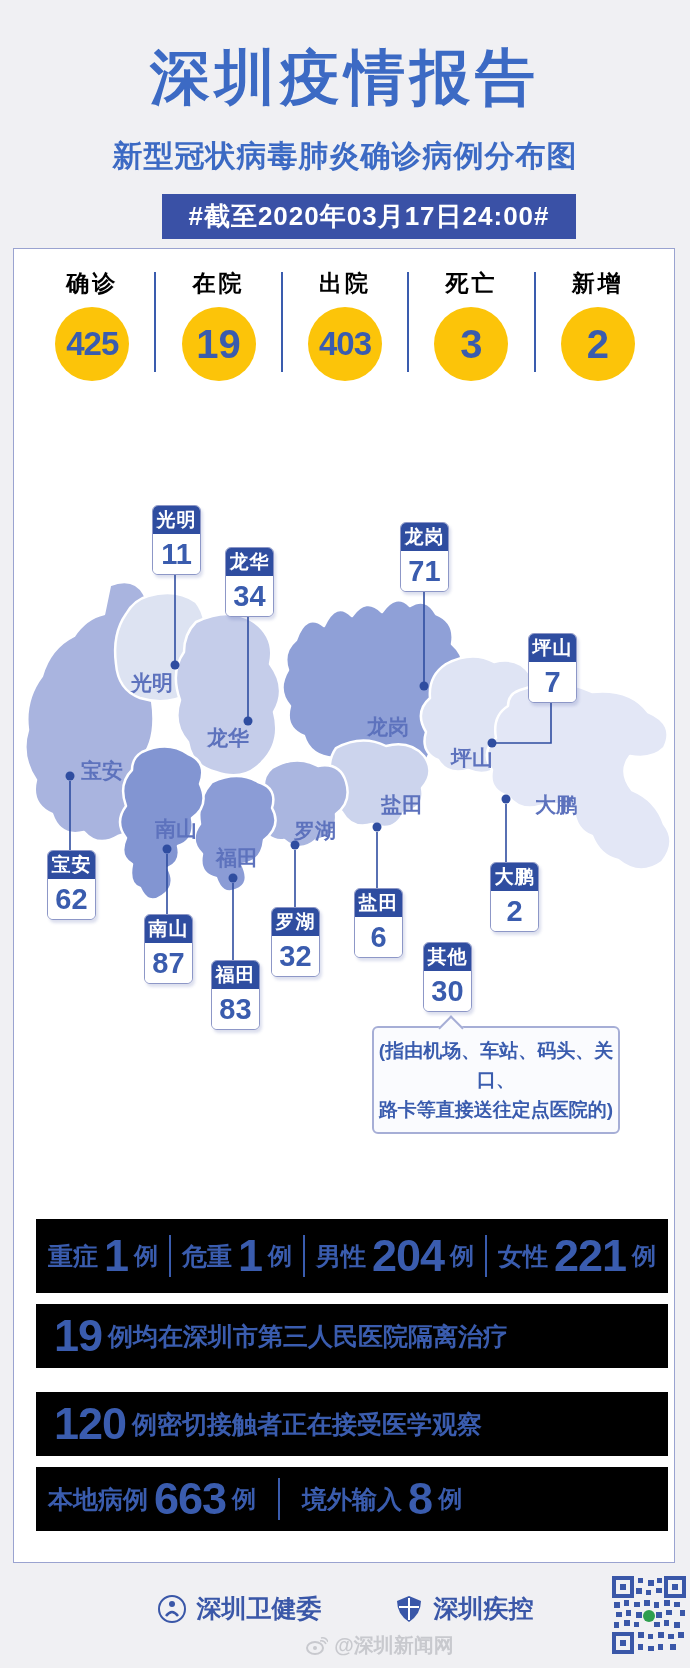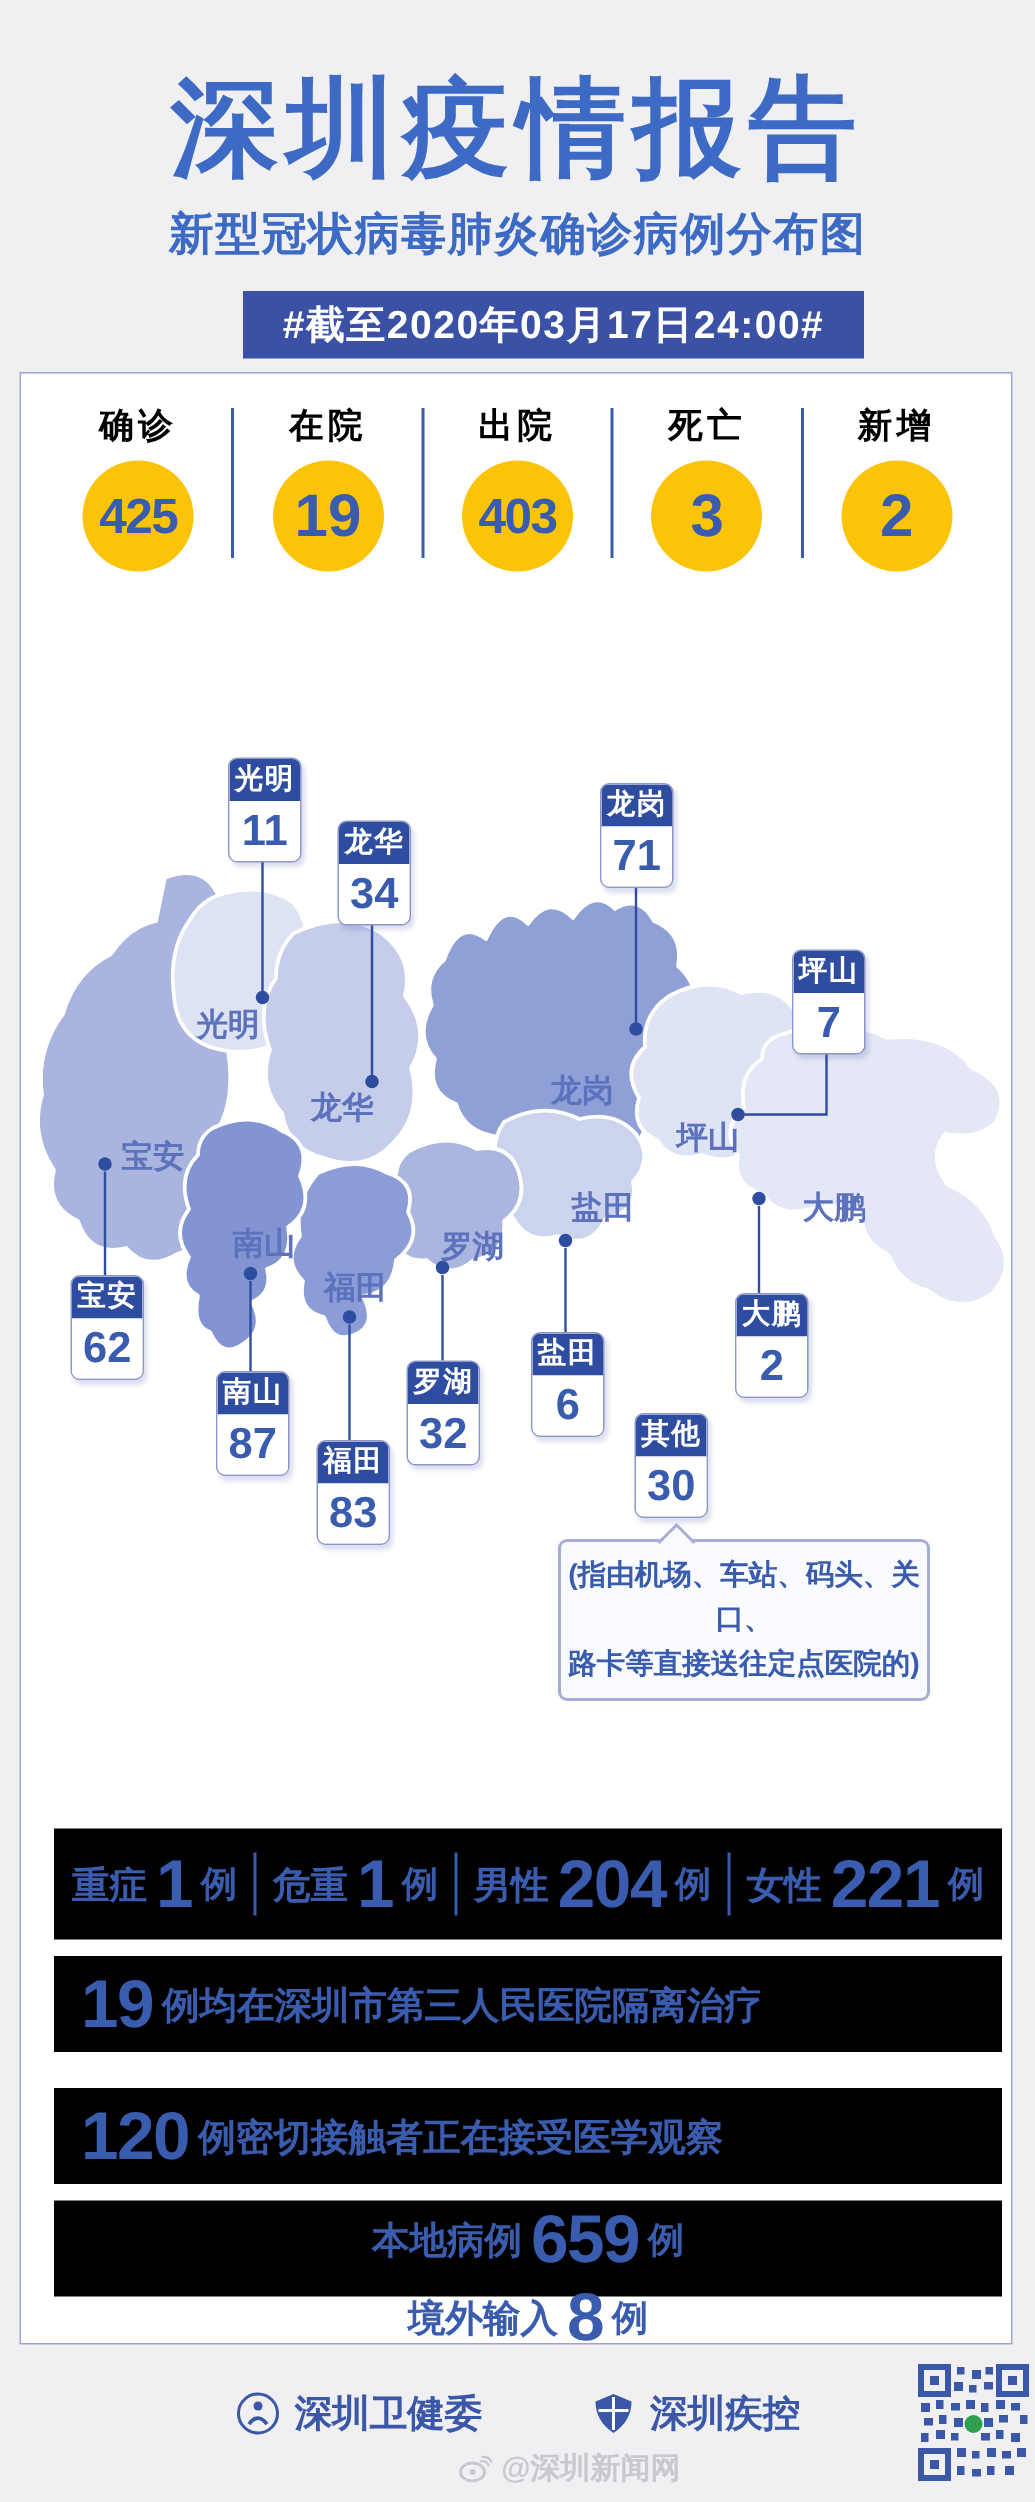--- a/index.html
+++ b/index.html
@@ -1,20 +1,20 @@
 <!DOCTYPE html>
 <html><head>
 <meta charset="utf-8">
 <style>
   html,body{margin:0;padding:0;background:#e8e8ea;}
   .page{position:relative;width:690px;height:1668px;background:#f0f0f3;overflow:hidden;
         font-family:"Liberation Sans",sans-serif;}
   
   .title{position:absolute;left:0;top:38px;width:690px;text-align:center;
-         font-size:72px;font-weight:900;color:#3c6ac4;letter-spacing:5px;}
+         font-size:60px;font-weight:900;color:#3c6ac4;letter-spacing:5px;}
   .subtitle{position:absolute;left:0;top:136px;width:690px;text-align:center;
          font-size:30px;font-weight:800;color:#3c6ac4;letter-spacing:1px;}
   .banner{position:absolute;left:0;top:194px;width:690px;display:flex;justify-content:center;padding-left:24px;}
   .banner-inner{background:#3a51a6;color:#ffffff;font-size:26px;font-weight:700;
          padding:5px 26px;letter-spacing:1px;}
   
   .panel{position:absolute;left:13px;top:248px;width:662px;height:1315px;
          background:#ffffff;border:1px solid #9aa3d0;box-sizing:border-box;}
   
   .stats{position:absolute;left:30px;top:268px;width:630px;display:flex;align-items:stretch;}
@@ -249,24 +249,24 @@
   <div class="ybar" style="top:1304px;height:64px;">
     <span class="big">19</span>
     <span class="lbl">例均在深圳市第三人民医院隔离治疗</span>
   </div>
 
   <div class="ybar" style="top:1392px;height:64px;">
     <span class="big">120</span>
     <span class="lbl">例密切接触者正在接受医学观察</span>
   </div>
 
-  <div class="ybar" style="top:1467px;height:64px;flex-direction:column;">
+  <div class="ybar" style="top:1467px;height:64px;">
     <div class="grp">
       <span class="lbl">本地病例</span>
-      <span class="big">659</span>
+      <span class="big">663</span>
       <span class="unit">例</span>
     </div>
     <div class="vsep" style="margin:0 22px;"></div>
     <div class="grp">
       <span class="lbl">境外输入</span>
       <span class="big">8</span>
       <span class="unit">例</span>
     </div>
   </div>
 

